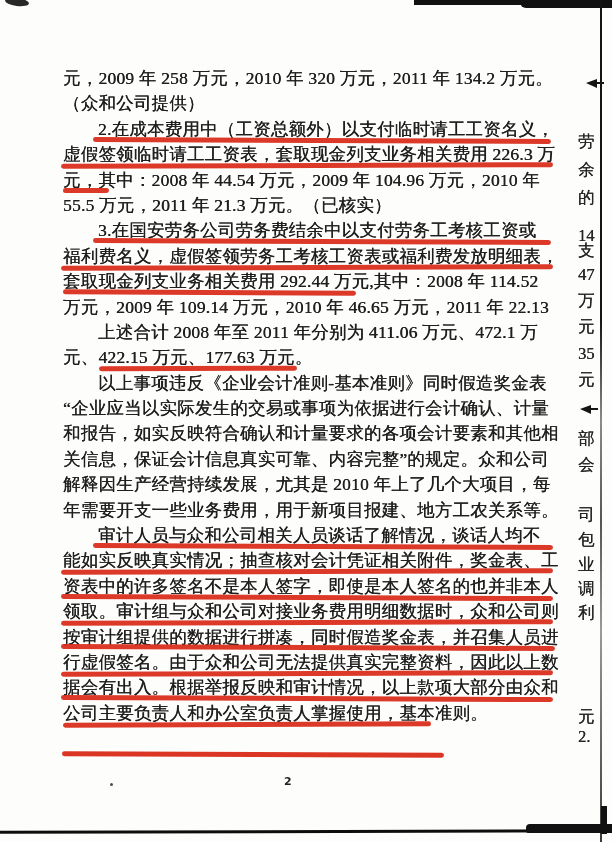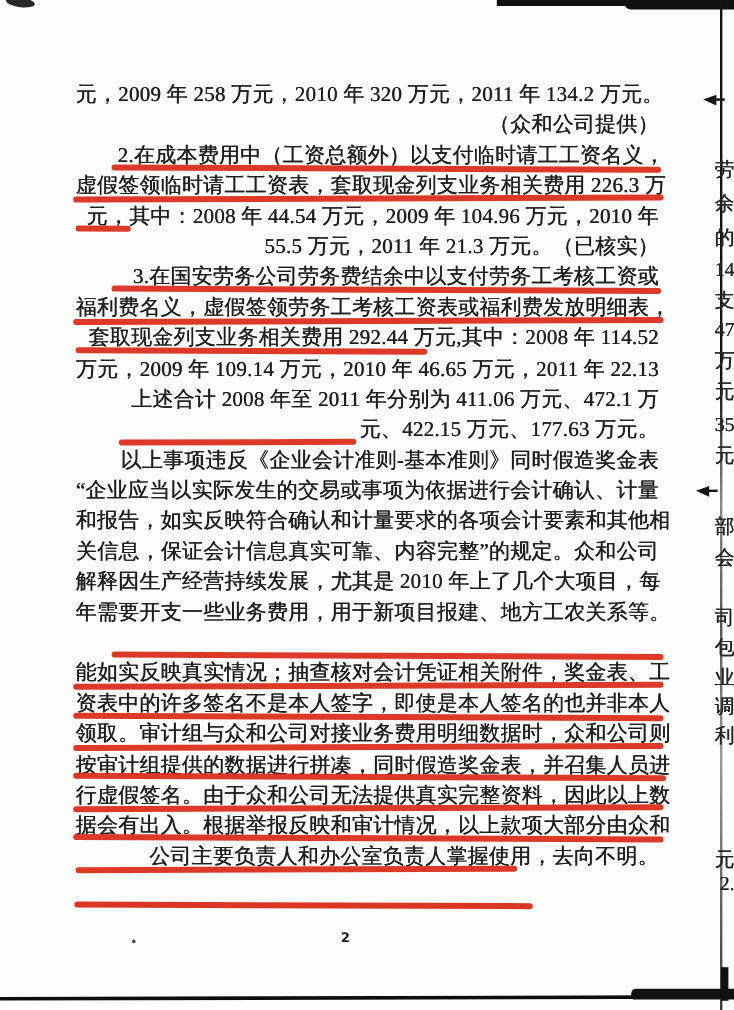--- a/index.html
+++ b/index.html
@@ -1,18 +1,18 @@
 <!DOCTYPE html>
 <html><head>
 <meta charset="utf-8">
 <style>
   html,body{margin:0;padding:0;background:#e8e8e8;}
   .page{
     position:relative;width:612px;height:842px;background:#fdfdfb;
-    overflow:hidden;font-family:"Liberation Serif","DejaVu Serif",serif;text-align:right;
+    overflow:hidden;font-family:"Liberation Serif","DejaVu Serif",serif;
   }
   
   #text-block{position:absolute;left:63px;top:66px;width:486px;}
   .line{
     position:relative;height:25.4px;line-height:25.4px;font-size:17.5px;
     letter-spacing:.2px;color:#1f1f1f;white-space:nowrap;
     text-shadow:.35px 0 0 currentColor; 
   }
   .line.indent{text-indent:35px;}
   .ul{
@@ -86,37 +86,37 @@
       <div class="line"><span>套取现金列支业务相关费用 292.44 万元,其中：2008 年 114.52</span><div class="ul" style="left: 0px; width: 293px;"></div></div>
       <div class="line"><span>万元，2009 年 109.14 万元，2010 年 46.65 万元，2011 年 22.13</span></div>
       <div class="line indent"><span>上述合计 2008 年至 2011 年分别为 411.06 万元、472.1 万</span></div>
       <div class="line"><span>元、422.15 万元、177.63 万元。</span><div class="ul" style="left: 36px; width: 198px;"></div></div>
       <div class="line indent"><span>以上事项违反《企业会计准则-基本准则》同时假造奖金表</span></div>
       <div class="line"><span>“企业应当以实际发生的交易或事项为依据进行会计确认、计量</span></div>
       <div class="line"><span>和报告，如实反映符合确认和计量要求的各项会计要素和其他相</span></div>
       <div class="line"><span>关信息，保证会计信息真实可靠、内容完整”的规定。众和公司</span></div>
       <div class="line"><span>解释因生产经营持续发展，尤其是 2010 年上了几个大项目，每</span></div>
       <div class="line"><span>年需要开支一些业务费用，用于新项目报建、地方工农关系等。</span></div>
-      <div class="line indent"><div class="ul" style="left: 30px; width: 460px;"></div></div>
+      <div class="line indent"><span>审计人员与众和公司相关人员谈话了解情况，谈话人均不</span><div class="ul" style="left: 30px; width: 460px;"></div></div>
       <div class="line"><span>能如实反映真实情况；抽查核对会计凭证相关附件，奖金表、工</span><div class="ul" style="left: -2px; width: 492px;"></div></div>
       <div class="line"><span>资表中的许多签名不是本人签字，即使是本人签名的也并非本人</span><div class="ul" style="left: -2px; width: 492px;"></div></div>
       <div class="line"><span>领取。审计组与众和公司对接业务费用明细数据时，众和公司则</span><div class="ul" style="left: -2px; width: 492px;"></div></div>
       <div class="line"><span>按审计组提供的数据进行拼凑，同时假造奖金表，并召集人员进</span><div class="ul" style="left: -2px; width: 494px;"></div></div>
       <div class="line"><span>行虚假签名。由于众和公司无法提供真实完整资料，因此以上数</span><div class="ul" style="left: -2px; width: 492px;"></div></div>
       <div class="line"><span>据会有出入。根据举报反映和审计情况，以上款项大部分由众和</span><div class="ul" style="left: -2px; width: 492px;"></div></div>
-      <div class="line"><span>公司主要负责人和办公室负责人掌握使用，去向不明。</span><div class="ul" style="left: 0px; width: 368px;"></div></div>
+      <div class="line"><span>公司主要负责人和办公室负责人掌握使用，基本准则。</span><div class="ul" style="left: 0px; width: 368px;"></div></div>
     </div>
 
   <div id="closing-mark" class="closing-mark" style="left: 62px; top: 752px; width: 382px; height: 5px;"></div>
 
   <div id="edge-column">
       <div class="edge-item" style="top: 131px;">劳</div>
       <div class="edge-item" style="top: 159px;">余</div>
       <div class="edge-item" style="top: 187px;">的</div>
-      <div class="edge-item" style="top: 215px;">14</div>
+      <div class="edge-item" style="top: 226px;">14</div>
       <div class="edge-item" style="top: 240px;">支</div>
       <div class="edge-item" style="top: 265px;">47</div>
       <div class="edge-item" style="top: 290px;">万</div>
       <div class="edge-item" style="top: 316px;">元</div>
       <div class="edge-item" style="top: 344px;">35</div>
       <div class="edge-item" style="top: 369px;">元</div>
       <div class="edge-item" style="top: 428px;">部</div>
       <div class="edge-item" style="top: 454px;">会</div>
       <div class="edge-item" style="top: 504px;">司</div>
       <div class="edge-item" style="top: 529px;">包</div>

